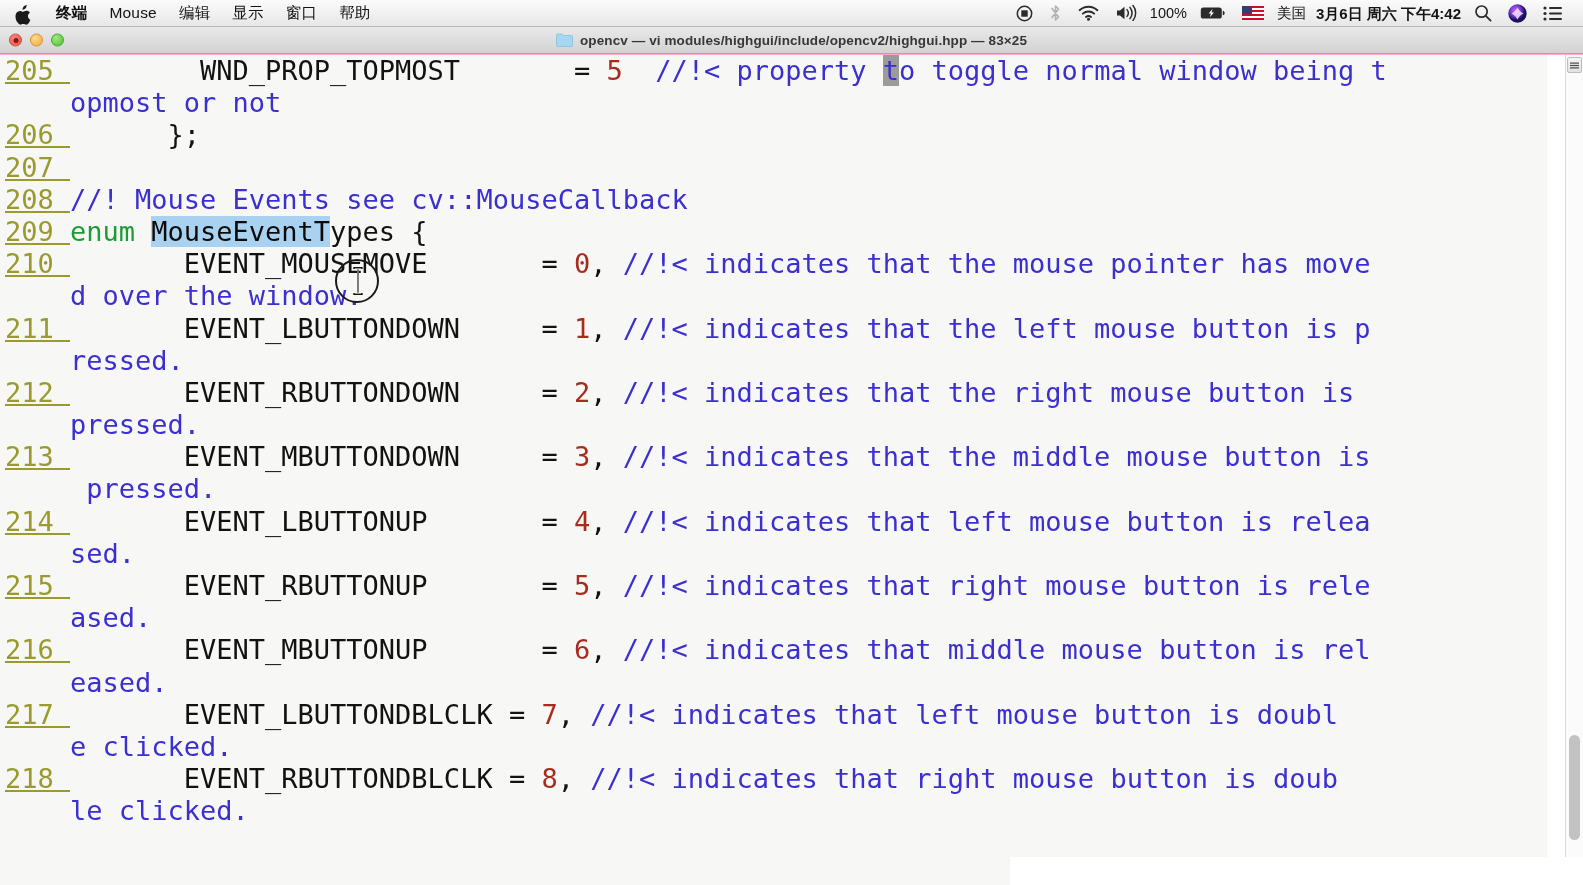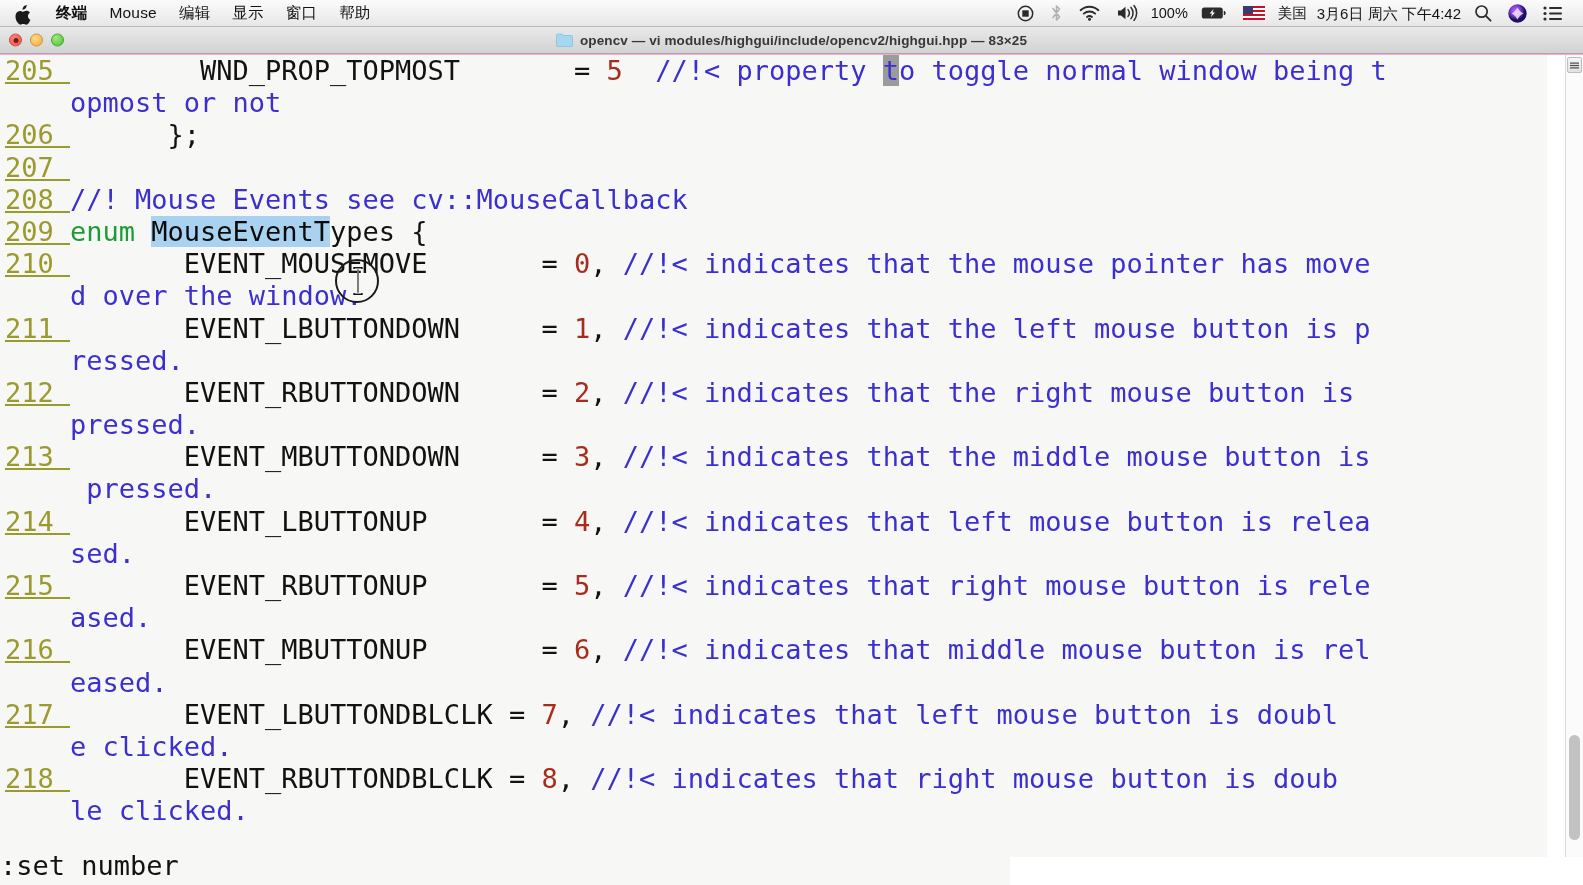--- a/index.html
+++ b/index.html
@@ -25,21 +25,21 @@
   .menu-item{
     font-size:15.5px; color:#121212; padding:0 11px; line-height:27px;
     white-space:nowrap; letter-spacing:.2px;
   }
   .menu-item.bold{ font-weight:700; }
 
   .mb-icon{ display:flex; align-items:center; justify-content:center; height:27px; padding:0 8px; }
   .mb-text{
     font-size:14.5px; color:#141414; padding:0 5px; line-height:27px; white-space:nowrap;
   }
-  .mb-text.big{ font-size:15px; }
+  .mb-text.big{ font-size:15px;font-weight:bold; }
 
   
   #terminal-window{
     position:absolute; left:0; top:27px; width:1583px; height:858px;
     background:#f9a8d4;
   }
   #titlebar{
     position:relative; width:1583px; height:27px;
     background:linear-gradient(to bottom,#e9e9e9 0%,#dedede 50%,#d2d2d2 100%);
     border-bottom:1px solid #a9a9a9;
@@ -240,23 +240,20 @@
       <span>opencv — vi modules/highgui/include/opencv2/highgui.hpp — 83×25</span>
     </div>
   </div>
 
   <div id="vim">
     <div id="term-bg"></div>
     <div id="term-bg-lower"></div>
 
     <div id="text-layer"><div class="row"><span class="ln">205 </span><span class="code">        WND_PROP_TOPMOST       </span><span class="code">= </span><span class="num">5</span><span class="code">  </span><span class="cmt">//!&lt; property </span><span class="curblk">t</span><span class="cmt">o toggle normal window being t</span></div><div class="row"><span class="ln-blank">   </span><span class="cmt">opmost or not</span></div><div class="row"><span class="ln">206 </span><span class="code">      };</span></div><div class="row"><span class="ln">207 </span><span class="code"></span></div><div class="row"><span class="ln">208 </span><span class="cmt">//! Mouse Events see cv::MouseCallback</span></div><div class="row"><span class="ln">209 </span><span class="kw">enum </span><span class="sel">MouseEventT</span><span class="code">ypes {</span></div><div class="row"><span class="ln">210 </span><span class="code">       EVENT_MOUSEMOVE       </span><span class="code">= </span><span class="num">0</span><span class="code">, </span><span class="cmt">//!&lt; indicates that the mouse pointer has move</span></div><div class="row"><span class="ln-blank">   </span><span class="cmt">d over the window.</span></div><div class="row"><span class="ln">211 </span><span class="code">       EVENT_LBUTTONDOWN     </span><span class="code">= </span><span class="num">1</span><span class="code">, </span><span class="cmt">//!&lt; indicates that the left mouse button is p</span></div><div class="row"><span class="ln-blank">   </span><span class="cmt">ressed.</span></div><div class="row"><span class="ln">212 </span><span class="code">       EVENT_RBUTTONDOWN     </span><span class="code">= </span><span class="num">2</span><span class="code">, </span><span class="cmt">//!&lt; indicates that the right mouse button is</span></div><div class="row"><span class="ln-blank">   </span><span class="cmt">pressed.</span></div><div class="row"><span class="ln">213 </span><span class="code">       EVENT_MBUTTONDOWN     </span><span class="code">= </span><span class="num">3</span><span class="code">, </span><span class="cmt">//!&lt; indicates that the middle mouse button is</span></div><div class="row"><span class="ln-blank">   </span><span class="cmt"> pressed.</span></div><div class="row"><span class="ln">214 </span><span class="code">       EVENT_LBUTTONUP       </span><span class="code">= </span><span class="num">4</span><span class="code">, </span><span class="cmt">//!&lt; indicates that left mouse button is relea</span></div><div class="row"><span class="ln-blank">   </span><span class="cmt">sed.</span></div><div class="row"><span class="ln">215 </span><span class="code">       EVENT_RBUTTONUP       </span><span class="code">= </span><span class="num">5</span><span class="code">, </span><span class="cmt">//!&lt; indicates that right mouse button is rele</span></div><div class="row"><span class="ln-blank">   </span><span class="cmt">ased.</span></div><div class="row"><span class="ln">216 </span><span class="code">       EVENT_MBUTTONUP       </span><span class="code">= </span><span class="num">6</span><span class="code">, </span><span class="cmt">//!&lt; indicates that middle mouse button is rel</span></div><div class="row"><span class="ln-blank">   </span><span class="cmt">eased.</span></div><div class="row"><span class="ln">217 </span><span class="code">       EVENT_LBUTTONDBLCLK </span><span class="code">= </span><span class="num">7</span><span class="code">, </span><span class="cmt">//!&lt; indicates that left mouse button is doubl</span></div><div class="row"><span class="ln-blank">   </span><span class="cmt">e clicked.</span></div><div class="row"><span class="ln">218 </span><span class="code">       EVENT_RBUTTONDBLCLK </span><span class="code">= </span><span class="num">8</span><span class="code">, </span><span class="cmt">//!&lt; indicates that right mouse button is doub</span></div><div class="row"><span class="ln-blank">   </span><span class="cmt">le clicked.</span></div></div>
 
-    <div style="position:absolute; left:0; top:795px; width:1010px; height:35px;
-                font-size:27px; line-height:32.2px; color:#121212; white-space:pre;
-                font-family:'DejaVu Sans Mono','Liberation Mono',monospace;">:set number</div>
 
     <div id="scrollbar-track">
       <div id="scroll-up-btn">
         <svg class="bars" viewBox="0 0 9 7">
           <rect x="0" y="0.5" width="9" height="1.2" fill="#4a4a4a"></rect>
           <rect x="0" y="2.9" width="9" height="1.2" fill="#4a4a4a"></rect>
           <rect x="0" y="5.3" width="9" height="1.2" fill="#4a4a4a"></rect>
         </svg>
       </div>
       <div id="scroll-thumb"></div>

